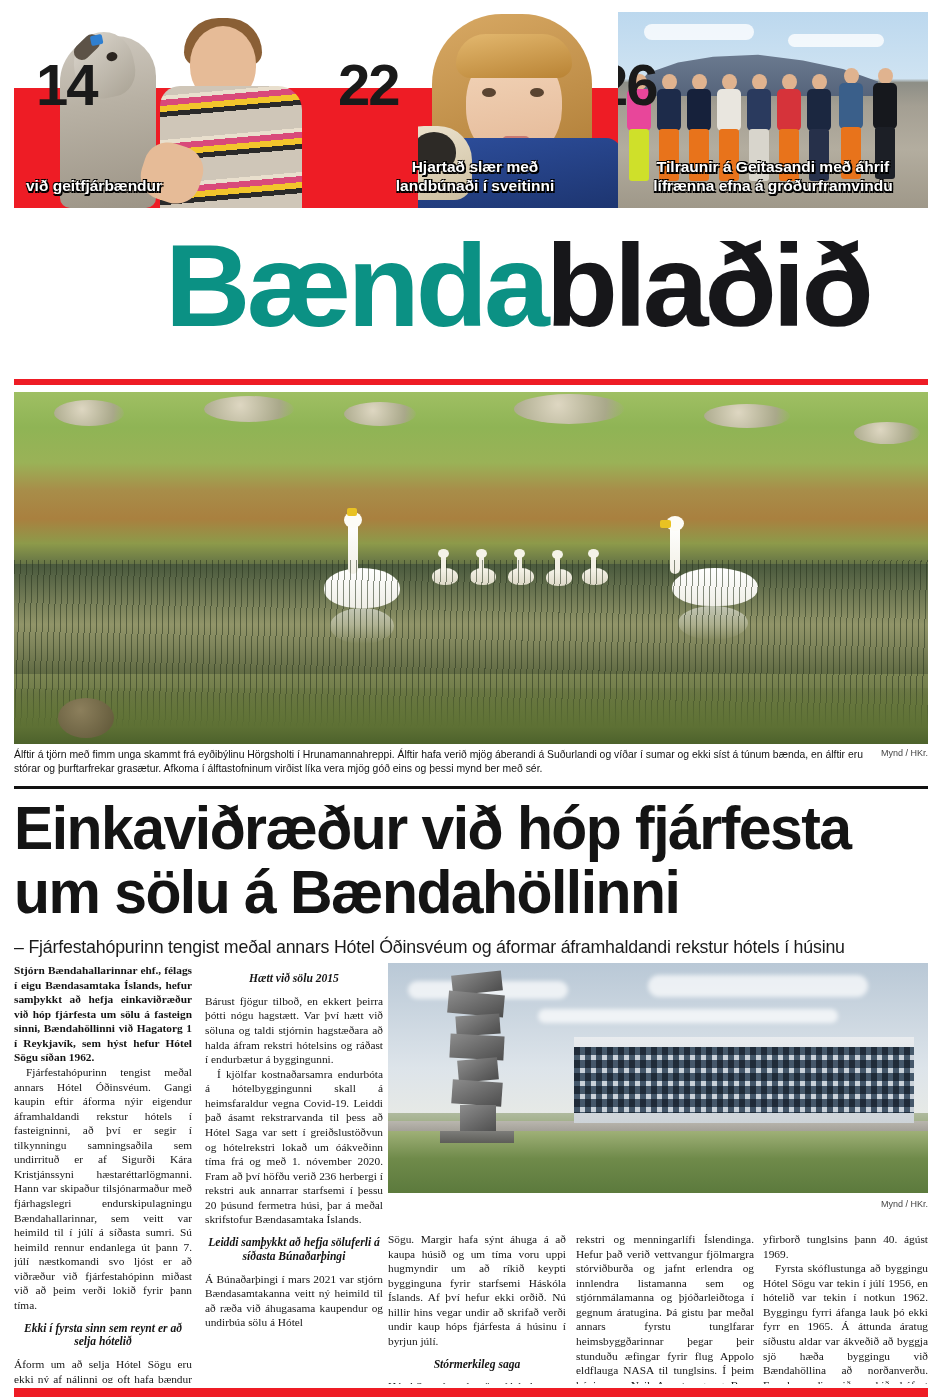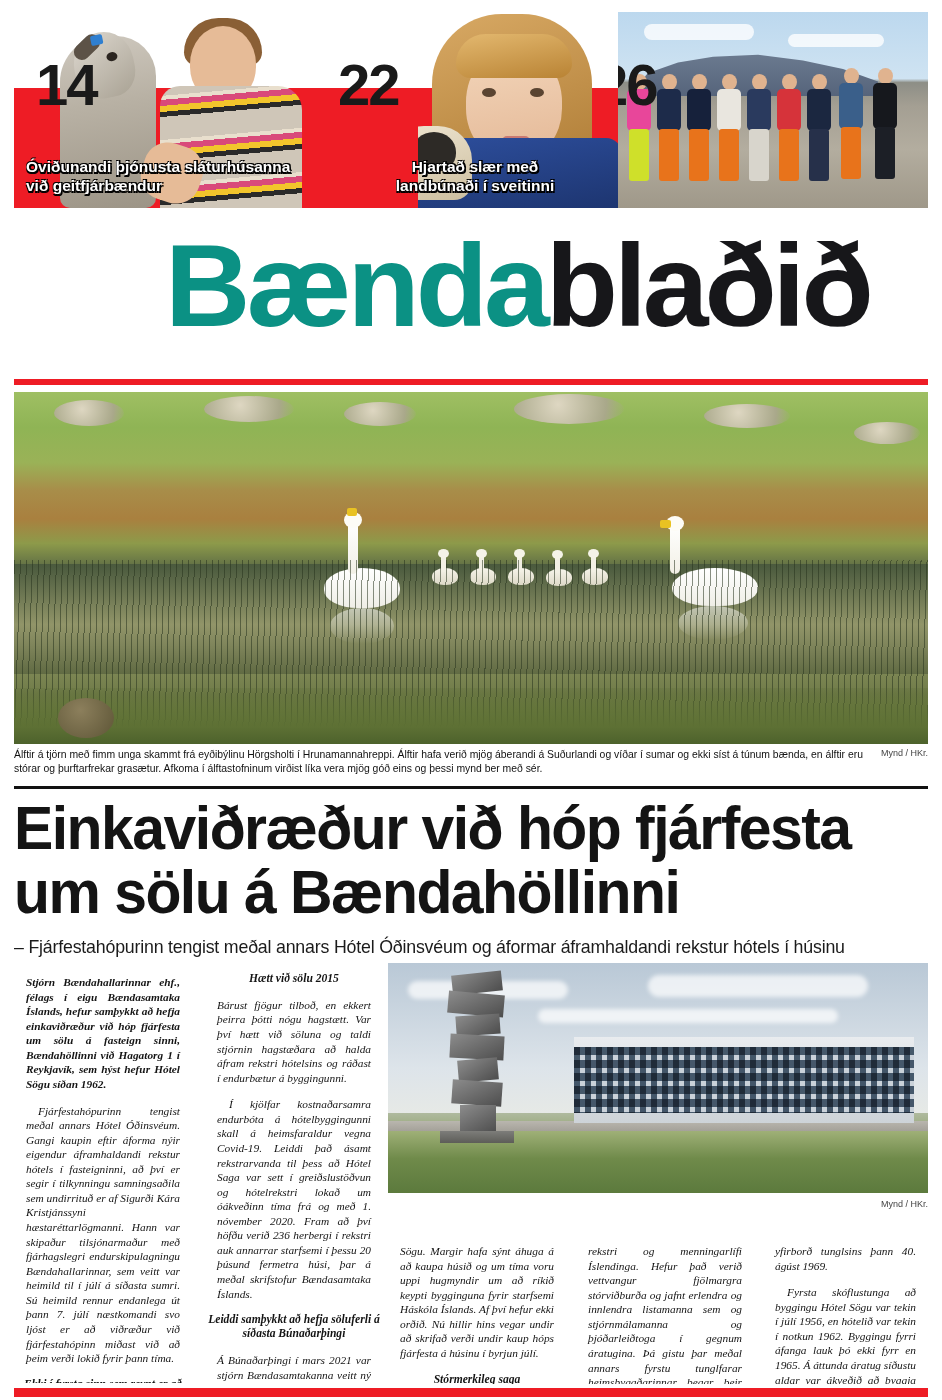--- a/index.html
+++ b/index.html
@@ -253,21 +253,21 @@
   
   .col {
     position: absolute;
     font-family: "Liberation Serif", serif;
     font-size: 11.35px;
     line-height: 1.285;
     text-align: justify;
     color: #141414;
     overflow: hidden;
   }
-  .col p { margin: 12px; text-indent: 12px; font-style: italic; }
+  .col p { margin: 0; text-indent: 12px; }
   .col p.first { text-indent: 0; }
   .col p.lead { font-weight: bold; text-indent: 0; }
   .col h3 {
     margin: 9px 0 8px 0;
     font-size: 11.6px; font-style: italic; font-weight: bold;
     text-align: center; line-height: 1.2;
   }
 
   #col1 { left: 14px; top: 963px; width: 178px; height: 420px; }
   #col2 { left: 205px; top: 963px; width: 178px; height: 420px; }
@@ -337,21 +337,20 @@
         </div>
         <div class="woman1">
           <div class="w1-hair"></div>
           <div class="w1-head"></div>
           <div class="w1-sweater"></div>
           <div class="w1-arm"></div>
         </div>
       </div>
       <div class="num" style="left:22px; top:44px;">14</div>
       <div class="tlabel">
-        <div>Óviðunandi þjónusta sláturhúsanna</div>
         <div>við geitfjárbændur</div>
       </div>
     </div>
 
     <div class="teaser t2">
       <div class="redband"></div>
       <div class="photo t2-photo">
         <div class="w2-hair-back"></div>
         <div class="w2-face"></div>
         <div class="w2-fringe"></div>
@@ -418,20 +417,24 @@
             </div>
           <div class="person" style="left:246px; height:114px;">
               <div class="p-head"></div>
               <div class="p-top" style="background:#16181d; height:46px;"></div>
               <div class="p-leg" style="top:59px; background:#1c1f26;"></div>
             </div>
         </div>
       </div>
       <div class="redband" style="height:0;"></div>
       <div class="num" style="left:-22px; top:44px; z-index:9;">26</div>
+      <div class="tlabel" style="text-align:center; left:6px; right:6px;">
+        <div>Tilraunir á Geitasandi með áhrif</div>
+        <div>lífrænna efna á gróðurframvindu</div>
+      </div>
     </div>
   </div>
 
   <div class="masthead">
     <span class="word"><span class="part-a">Bænda</span><span class="part-b">blaðið</span></span>
   </div>
 
 
   <div class="rule-red"></div>
 

